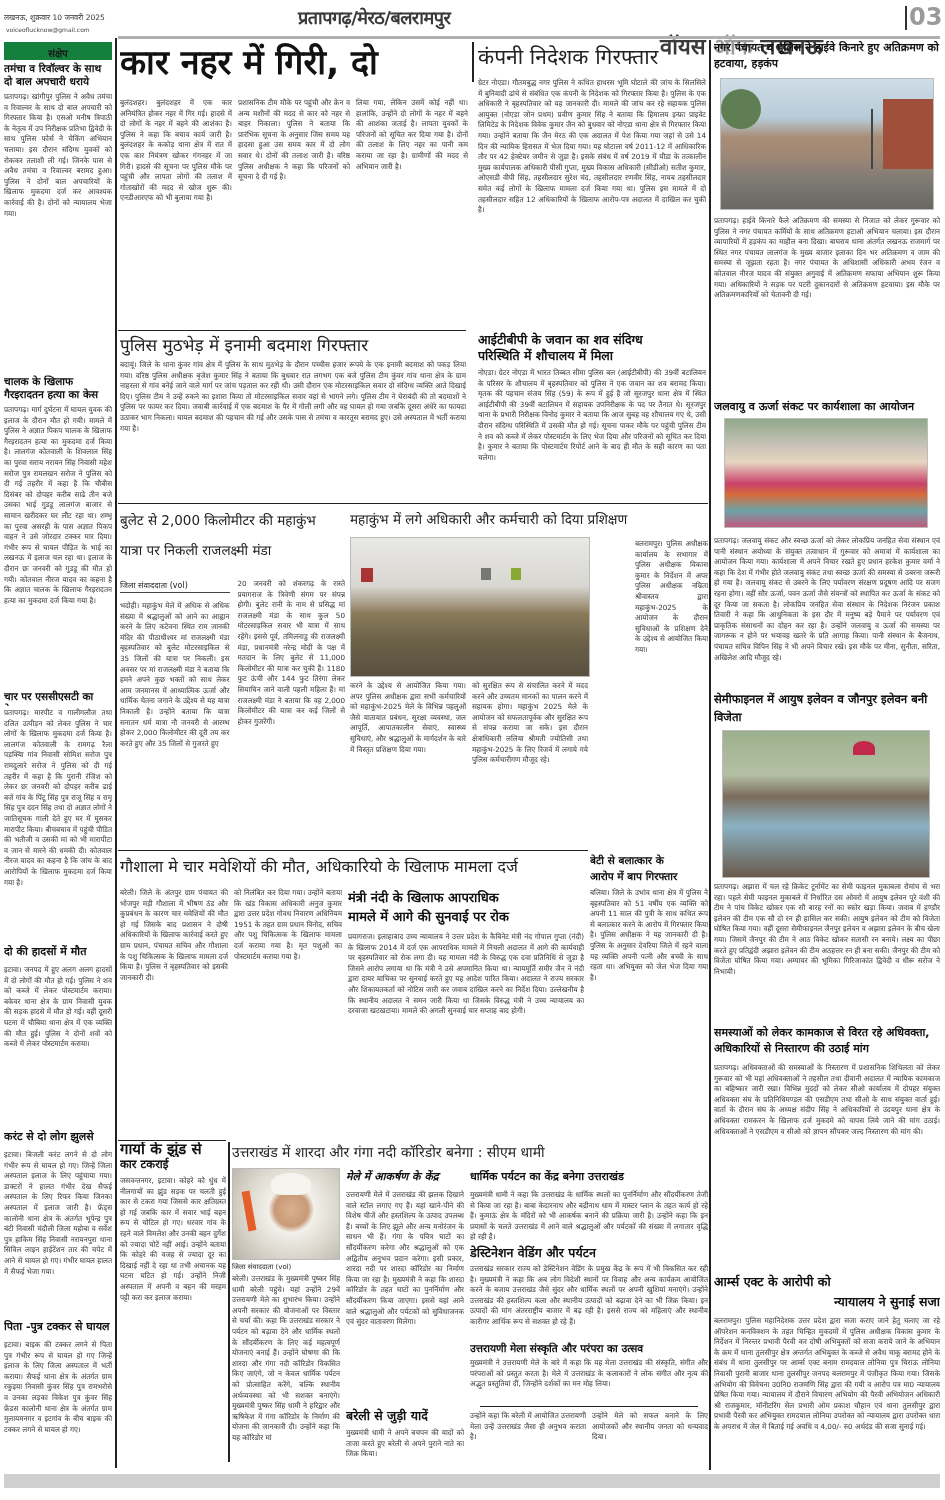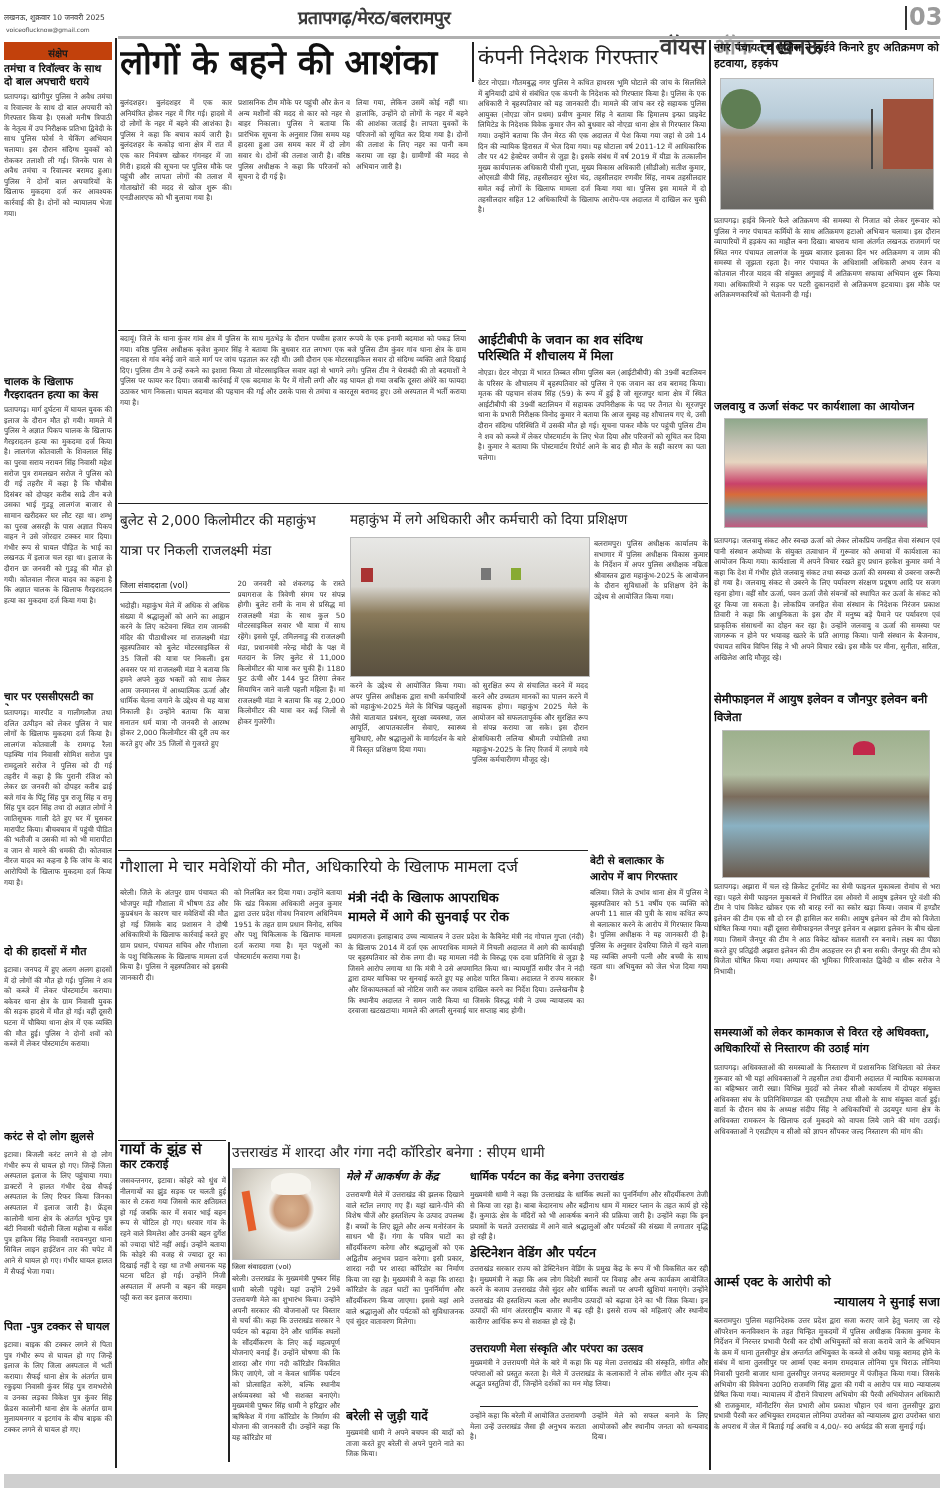--- a/index.html
+++ b/index.html
@@ -25,21 +25,21 @@
     <span style="color:#3a3a3a;">वॉयस</span>
     <span style="color:#9a9a9a;">ऑफ</span>
     <span style="color:#3a3a3a;">लखनऊ</span>
   </div>
   <div class="abs" style="left:905px;top:6px;width:1.5px;height:24px;background:#333;"></div>
   <div class="abs" style="left:909px;top:3px;font-size:24px;font-weight:bold;color:#9a9a9a;">03</div>
 </div>
 <div class="abs" style="left:118px;top:36px;width:822px;height:3px;background:#b0b0b0;"></div>
 
 <div class="vline" style="left:115px;top:38px;height:1430px;"></div>
-<div class="abs" style="left:4px;top:42px;width:108px;height:18px;background:#c2410c;text-align:center;">
+<div class="abs" style="left:4px;top:42px;width:108px;height:18px;background:#15803d;text-align:center;">
   <span style="font-size:10px;font-weight:bold;line-height:18px;">संक्षेप</span>
 </div>
 
 <div class="abs" style="left:4px;top:62px;width:108px;height:310px;">
   <div class="hl" style="font-size:10.5px;line-height:13px;height:28px;">तमंचा व रिवॉल्वर के साथ दो बाल अपचारी धराये</div>
   <div class="body-text" style="height:275px;margin-top:2px;">प्रतापगढ़। खांगीपुर पुलिस ने अवैध तमंचा व रिवाल्वर के साथ दो बाल अपचारी को गिरफ्तार किया है। एसओ मनीष त्रिपाठी के नेतृत्व में उप निरीक्षक प्रतिभा द्विवेदी के साथ पुलिस फोर्स ने चेकिंग अभियान चलाया। इस दौरान संदिग्ध युवकों को रोककर तलाशी ली गई। जिनके पास से अवैध तमंचा व रिवाल्वर बरामद हुआ। पुलिस ने दोनों बाल अपचारियों के खिलाफ मुकदमा दर्ज कर आवश्यक कार्रवाई की है। दोनों को न्यायालय भेजा गया।</div>
 </div>
 <div class="abs" style="left:4px;top:375px;width:108px;height:300px;">
   <div class="hl" style="font-size:10.5px;line-height:13px;height:28px;">चालक के खिलाफ गैरइरादतन हत्या का केस</div>
   <div class="body-text" style="height:265px;margin-top:2px;">प्रतापगढ़। मार्ग दुर्घटना में घायल युवक की इलाज के दौरान मौत हो गयी। मामले में पुलिस ने अज्ञात पिकप चालक के खिलाफ गैरइरादतन हत्या का मुकदमा दर्ज किया है। लालगंज कोतवाली के शिवलाल सिंह का पुरवा सराय नरायन सिंह निवासी महेश सरोज पुत्र रामलखन सरोज ने पुलिस को दी गई तहरीर में कहा है कि चौबीस दिसंबर को दोपहर करीब साढे तीन बजे उसका भाई गुडडू लालगंज बाजार से सामान खरीदकर घर लौट रहा था। शम्भू का पुरवा असरही के पास अज्ञात पिकप वाहन ने उसे जोरदार टक्कर मार दिया। गंभीर रूप से घायल पीड़ित के भाई का लखनऊ में इलाज चल रहा था। इलाज के दौरान छः जनवरी को गुडडू की मौत हो गयी। कोतवाल नीरज यादव का कहना है कि अज्ञात चालक के खिलाफ गैरइरादतन हत्या का मुकदमा दर्ज किया गया है।</div>
@@ -55,36 +55,37 @@
 <div class="abs" style="left:4px;top:1130px;width:108px;height:200px;">
   <div class="hl" style="font-size:11px;line-height:14px;height:18px;">करंट से दो लोग झुलसे</div>
   <div class="body-text" style="height:175px;margin-top:2px;">इटावा। बिजली करंट लगने से दो लोग गंभीर रूप से घायल हो गए। जिन्हें जिला अस्पताल इलाज के लिए पहुंचाया गया। डाक्टरों ने हालत गंभीर देख सैफई अस्पताल के लिए रिफर किया जिनका अस्पताल में इलाज जारी है। फ्रेंड्स कालोनी थाना क्षेत्र के अंतर्गत भूपेन्द्र पुत्र बंटी निवासी चंदौली जिला महोबा व सर्वेश पुत्र हाकिम सिंह निवासी नरायनपुरा थाना सिविल लाइन हाईटेंशन तार की चपेट में आने से घायल हो गए। गंभीर घायल हालत में सैफई भेजा गया।</div>
 </div>
 <div class="abs" style="left:4px;top:1320px;width:108px;height:150px;">
   <div class="hl" style="font-size:11px;line-height:14px;height:18px;">पिता -पुत्र टक्कर से घायल</div>
   <div class="body-text" style="height:130px;margin-top:2px;">इटावा। बाइक की टक्कर लगने से पिता पुत्र गंभीर रूप से घायल हो गए जिन्हें इलाज के लिए जिला अस्पताल में भर्ती कराया। सैफई थाना क्षेत्र के अंतर्गत ग्राम रकुइया निवासी कुंवर सिंह पुत्र रामभरोसे व उनका लड़का विकेश पुत्र कुंवर सिंह फ्रेंडस कालोनी थाना क्षेत्र के अंतर्गत ग्राम मुलायमनगर व इटगांव के बीच बाइक की टक्कर लगने से घायल हो गए।</div>
 </div>
 
 <div class="abs" style="left:120px;top:40px;width:350px;height:290px;">
-  <div class="hl" style="font-size:34px;line-height:44px;white-space:nowrap;">लोगों के बहने की आशंका</div>
+  <div class="hl" style="font-size:34px;line-height:44px;white-space:nowrap;">कार नहर में गिरी, दो</div>
   <div style="display:flex;gap:6px;margin-top:14px;">
     <div class="body-text" style="width:112px;height:170px;">बुलंदशहर। बुलंदशहर में एक कार अनियंत्रित होकर नहर में गिर गई। हादसे में दो लोगों के नहर में बहने की आशंका है। पुलिस ने कहा कि बचाव कार्य जारी है। बुलंदशहर के ककोड़ थाना क्षेत्र में रात में एक कार नियंत्रण खोकर गंगनहर में जा गिरी। हादसे की सूचना पर पुलिस मौके पर पहुंची और लापता लोगों की तलाश में गोताखोरों की मदद से खोज शुरू की। एनडीआरएफ को भी बुलाया गया है।</div>
     <div class="body-text" style="width:112px;height:170px;">प्रशासनिक टीम मौके पर पहुंची और क्रेन व अन्य मशीनों की मदद से कार को नहर से बाहर निकाला। पुलिस ने बताया कि प्रारंभिक सूचना के अनुसार जिस समय यह हादसा हुआ उस समय कार में दो लोग सवार थे। दोनों की तलाश जारी है। वरिष्ठ पुलिस अधीक्षक ने कहा कि परिजनों को सूचना दे दी गई है।</div>
     <div class="body-text" style="width:112px;height:170px;">लिया गया, लेकिन उसमें कोई नहीं था। हालांकि, उन्होंने दो लोगों के नहर में बहने की आशंका जताई है। लापता युवकों के परिजनों को सूचित कर दिया गया है। दोनों की तलाश के लिए नहर का पानी कम कराया जा रहा है। ग्रामीणों की मदद से अभियान जारी है।</div>
   </div>
 </div>
 
 <div class="vline" style="left:472px;top:42px;height:40px;"></div>
 <div class="abs" style="left:478px;top:42px;width:228px;height:290px;">
   <div class="hl hl-light" style="font-size:21px;line-height:30px;white-space:nowrap;">कंपनी निदेशक गिरफ्तार</div>
   <div class="body-text" style="height:225px;margin-top:6px;">ग्रेटर नोएडा। गौतमबुद्ध नगर पुलिस ने कथित हाथरस भूमि घोटाले की जांच के सिलसिले में बुनियादी ढांचे से संबंधित एक कंपनी के निदेशक को गिरफ्तार किया है। पुलिस के एक अधिकारी ने बृहस्पतिवार को यह जानकारी दी। मामले की जांच कर रहे सहायक पुलिस आयुक्त (नोएडा जोन प्रथम) प्रवीण कुमार सिंह ने बताया कि हिमालय इन्फ्रा प्राइवेट लिमिटेड के निदेशक विवेक कुमार जैन को बुधवार को नोएडा थाना क्षेत्र से गिरफ्तार किया गया। उन्होंने बताया कि जैन मेरठ की एक अदालत में पेश किया गया जहां से उसे 14 दिन की न्यायिक हिरासत में भेज दिया गया। यह घोटाला वर्ष 2011-12 में आधिकारिक तौर पर 42 हेक्टेयर जमीन से जुड़ा है। इसके संबंध में वर्ष 2019 में यीडा के तत्कालीन मुख्य कार्यपालक अधिकारी पीसी गुप्ता, मुख्य विकास अधिकारी (सीडीओ) सतीश कुमार, ओएसडी वीपी सिंह, तहसीलदार सुरेश चंद, तहसीलदार रणवीर सिंह, नायब तहसीलदार समेत कई लोगों के खिलाफ मामला दर्ज किया गया था। पुलिस इस मामले में दो तहसीलदार सहित 12 अधिकारियों के खिलाफ आरोप-पत्र अदालत में दाखिल कर चुकी है।</div>
 </div>
 
 <div class="hline" style="left:118px;top:330px;width:348px;"></div>
 <div class="abs" style="left:120px;top:332px;width:346px;height:170px;">
+  <div class="hl hl-light" style="font-size:17px;line-height:26px;white-space:nowrap;">पुलिस मुठभेड़ में इनामी बदमाश गिरफ्तार</div>
   <div class="body-text" style="height:135px;margin-top:2px;">बदायूं। जिले के थाना कुंवर गांव क्षेत्र में पुलिस के साथ मुठभेड़ के दौरान पच्चीस हजार रूपये के एक इनामी बदमाश को पकड़ लिया गया। वरिष्ठ पुलिस अधीक्षक बृजेश कुमार सिंह ने बताया कि बुधवार रात लगभग एक बजे पुलिस टीम कुंवर गांव थाना क्षेत्र के ग्राम नाहरला से गांव बनेई जाने वाले मार्ग पर जांच पड़ताल कर रही थी। उसी दौरान एक मोटरसाइकिल सवार दो संदिग्ध व्यक्ति आते दिखाई दिए। पुलिस टीम ने उन्हें रुकने का इशारा किया तो मोटरसाइकिल सवार वहां से भागने लगे। पुलिस टीम ने घेराबंदी की तो बदमाशों ने पुलिस पर फायर कर दिया। जवाबी कार्रवाई में एक बदमाश के पैर में गोली लगी और वह घायल हो गया जबकि दूसरा अंधेरे का फायदा उठाकर भाग निकला। घायल बदमाश की पहचान की गई और उसके पास से तमंचा व कारतूस बरामद हुए। उसे अस्पताल में भर्ती कराया गया है।</div>
 </div>
 
 <div class="abs" style="left:478px;top:332px;width:228px;height:170px;">
   <div class="hl" style="font-size:12.5px;line-height:16px;white-space:nowrap;">आईटीबीपी के जवान का शव संदिग्ध</div>
   <div class="hl" style="font-size:12.5px;line-height:16px;white-space:nowrap;">परिस्थिति में शौचालय में मिला</div>
   <div class="body-text" style="height:132px;margin-top:4px;">नोएडा। ग्रेटर नोएडा में भारत तिब्बत सीमा पुलिस बल (आईटीबीपी) की 39वीं बटालियन के परिसर के शौचालय में बृहस्पतिवार को पुलिस ने एक जवान का शव बरामद किया। मृतक की पहचान संजय सिंह (59) के रूप में हुई है जो सूरजपुर थाना क्षेत्र में स्थित आईटीबीपी की 39वीं बटालियन में सहायक उपनिरीक्षक के पद पर तैनात थे। सूरजपुर थाना के प्रभारी निरीक्षक विनोद कुमार ने बताया कि आज सुबह वह शौचालय गए थे, उसी दौरान संदिग्ध परिस्थिति में उसकी मौत हो गई। सूचना पाकर मौके पर पहुंची पुलिस टीम ने शव को कब्जे में लेकर पोस्टमार्टम के लिए भेज दिया और परिजनों को सूचित कर दिया है। कुमार ने बताया कि पोस्टमार्टम रिपोर्ट आने के बाद ही मौत के सही कारण का पता चलेगा।</div>
 </div>
 
 <div class="hline" style="left:118px;top:503px;width:590px;"></div>
@@ -101,21 +102,21 @@
 </div>
 
 <div class="abs" style="left:350px;top:505px;width:358px;height:345px;">
   <div class="hl hl-light" style="font-size:13.5px;line-height:28px;white-space:nowrap;">महाकुंभ में लगे अधिकारी और कर्मचारी को दिया प्रशिक्षण</div>
   <div class="photo" style="width:240px;height:140px;margin-top:4px;background:linear-gradient(180deg,#e8e8e6 0%,#d8d6d0 35%,#8a7a5a 55%,#6b6148 75%,#5a5040 100%);position:relative;">
     <div style="position:absolute;left:10px;top:30px;width:12px;height:14px;background:#a33;"></div>
     <div style="position:absolute;left:130px;top:30px;width:10px;height:12px;background:#777;"></div>
     <div style="position:absolute;left:160px;top:30px;width:10px;height:12px;background:#8a3;"></div>
   </div>
   <div class="abs" style="left:244px;top:34px;width:114px;">
-    <div class="body-text" style="height:140px;">बलरामपुर। पुलिस अधीक्षक कार्यालय के सभागार में पुलिस अधीक्षक विकास कुमार के निर्देशन में अपर पुलिस अधीक्षक नम्रिता श्रीवास्तव द्वारा महाकुंभ-2025 के आयोजन के दौरान सुविधाओं के प्रशिक्षण देने के उद्देश्य से आयोजित किया गया।</div>
+    <div class="body-text" style="height:140px;margin-left:41px;">बलरामपुर। पुलिस अधीक्षक कार्यालय के सभागार में पुलिस अधीक्षक विकास कुमार के निर्देशन में अपर पुलिस अधीक्षक नम्रिता श्रीवास्तव द्वारा महाकुंभ-2025 के आयोजन के दौरान सुविधाओं के प्रशिक्षण देने के उद्देश्य से आयोजित किया गया।</div>
   </div>
   <div style="display:flex;gap:6px;margin-top:4px;">
     <div class="body-text" style="width:116px;height:165px;">करने के उद्देश्य से आयोजित किया गया। अपर पुलिस अधीक्षक द्वारा सभी कर्मचारियों को महाकुंभ-2025 मेले के विभिन्न पहलुओं जैसे यातायात प्रबंधन, सुरक्षा व्यवस्था, जल आपूर्ति, आपातकालीन सेवाएं, स्वास्थ्य सुविधाएं, और श्रद्धालुओं के मार्गदर्शन के बारे में विस्तृत प्रशिक्षण दिया गया।</div>
     <div class="body-text" style="width:116px;height:165px;">को सुरक्षित रूप से संचालित करने में मदद करने और उच्चतम मानकों का पालन करने में सहायक होगा। महाकुंभ 2025 मेले के आयोजन को सफलतापूर्वक और सुरक्षित रूप से संपन्न कराया जा सके। इस दौरान क्षेत्राधिकारी ललिया श्रीमती ज्योतिसी तथा महाकुंभ-2025 के लिए रिजर्व में लगाये गये पुलिस कर्मचारीगण मौजूद रहे।</div>
   </div>
 </div>
 
 <div class="hline" style="left:118px;top:850px;width:470px;"></div>
 <div class="abs" style="left:120px;top:852px;width:465px;height:30px;">
   <div class="hl hl-light" style="font-size:16px;line-height:30px;white-space:nowrap;">गौशाला मे चार मवेशियों की मौत, अधिकारियो के खिलाफ मामला दर्ज</div>

